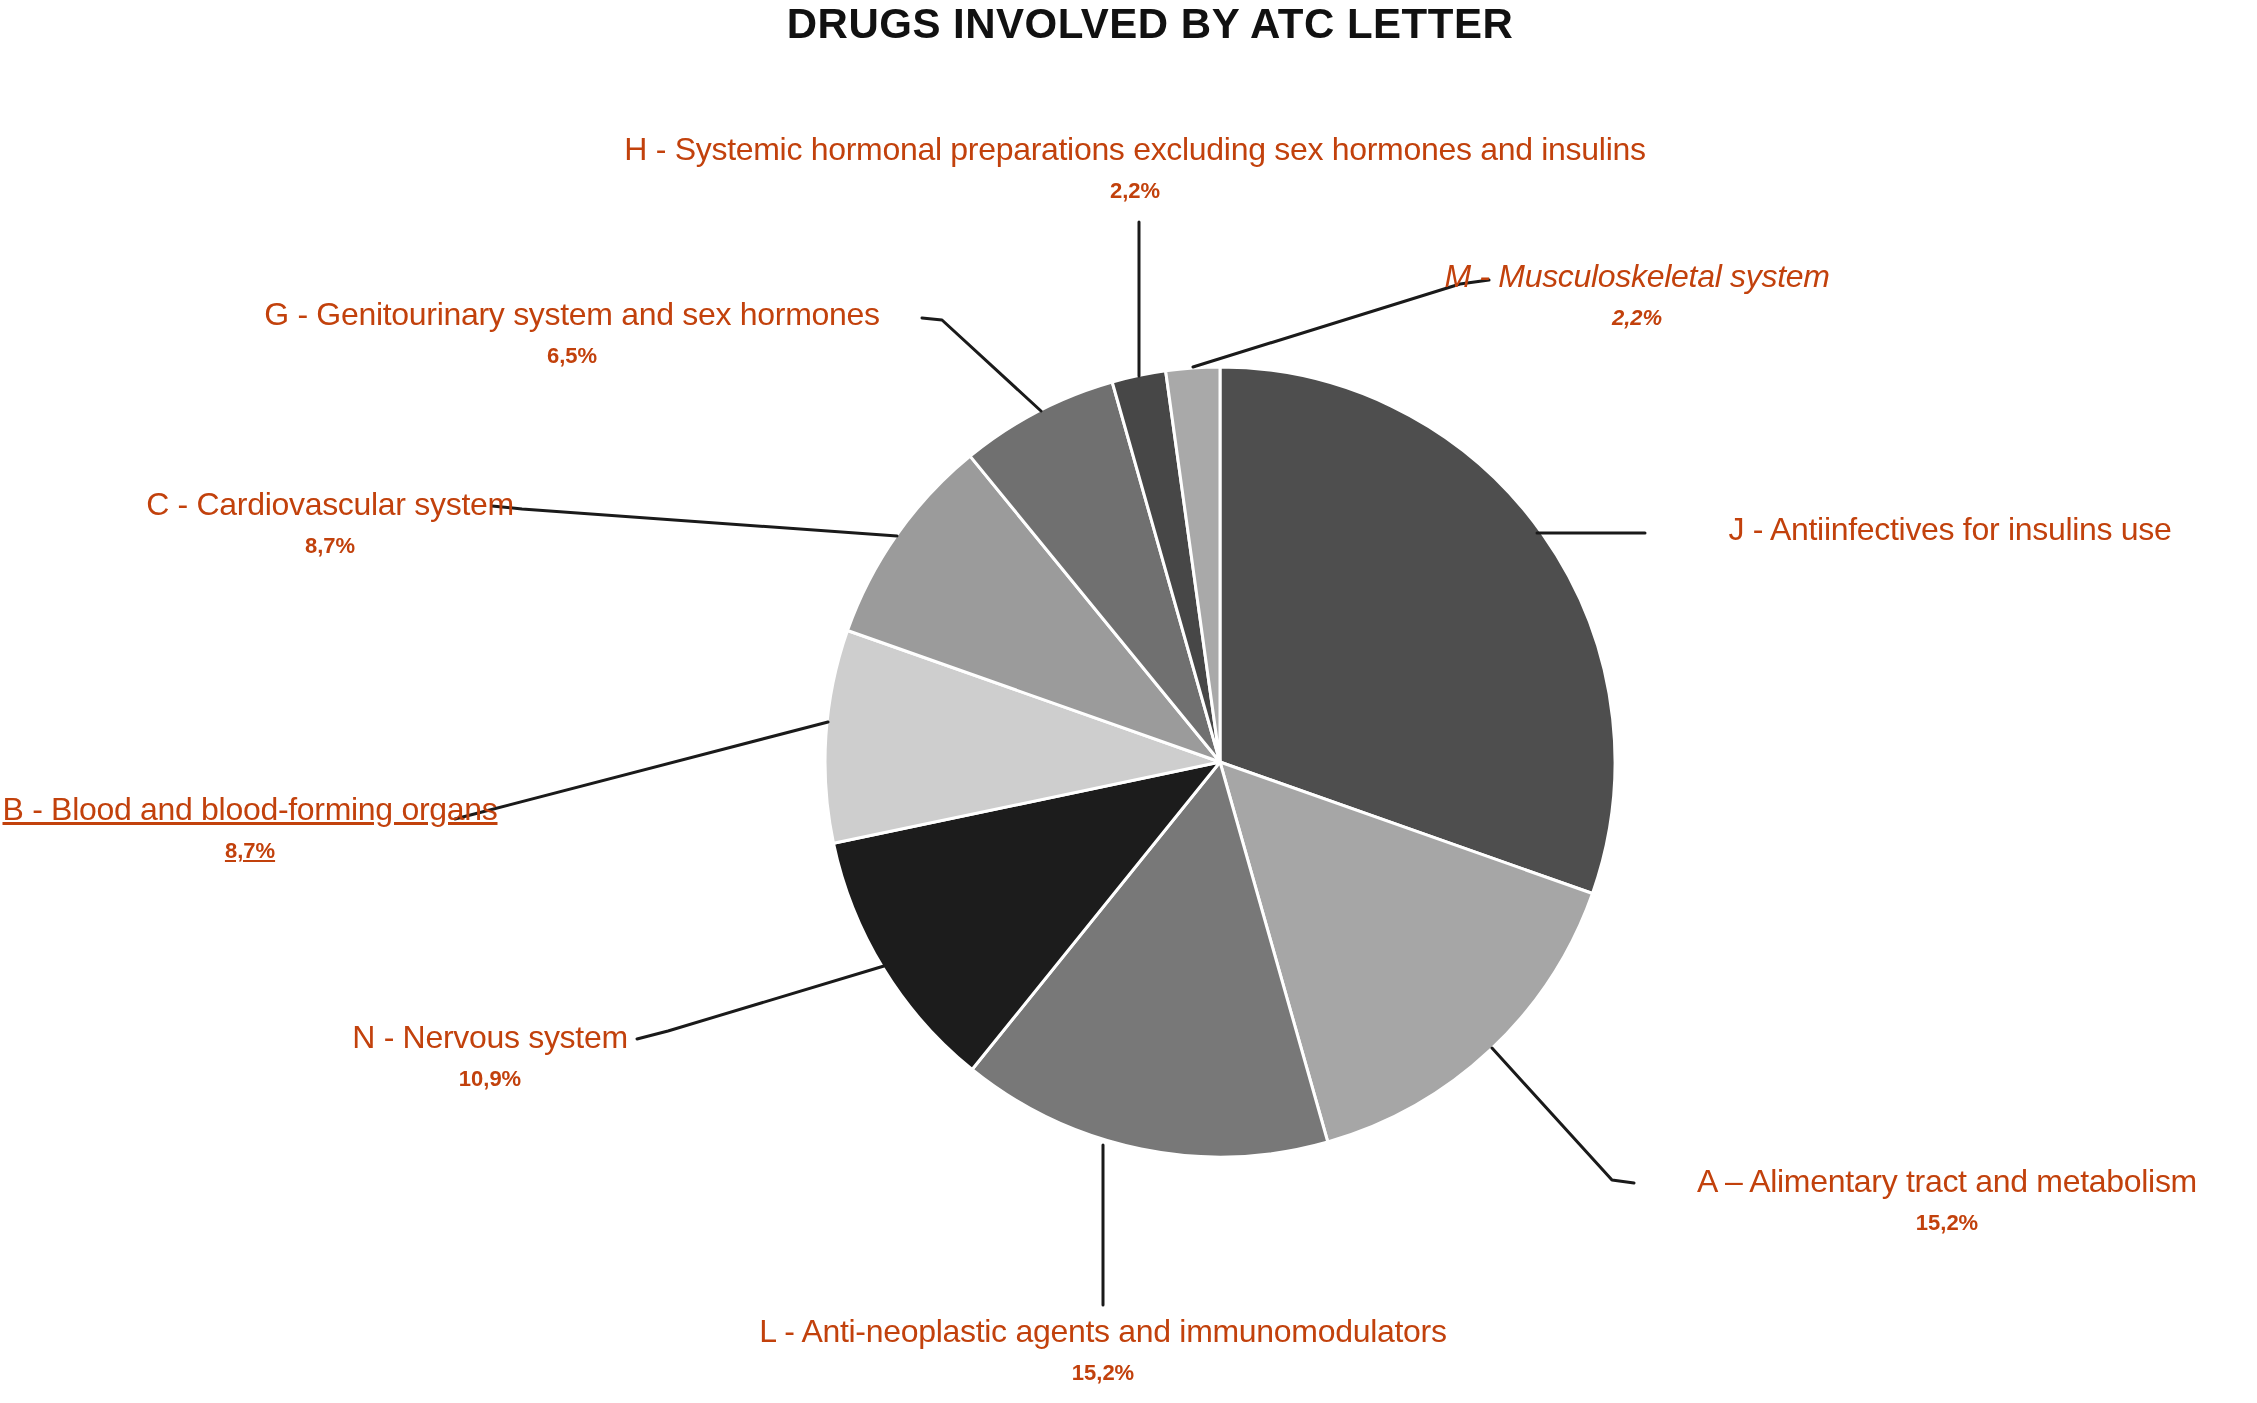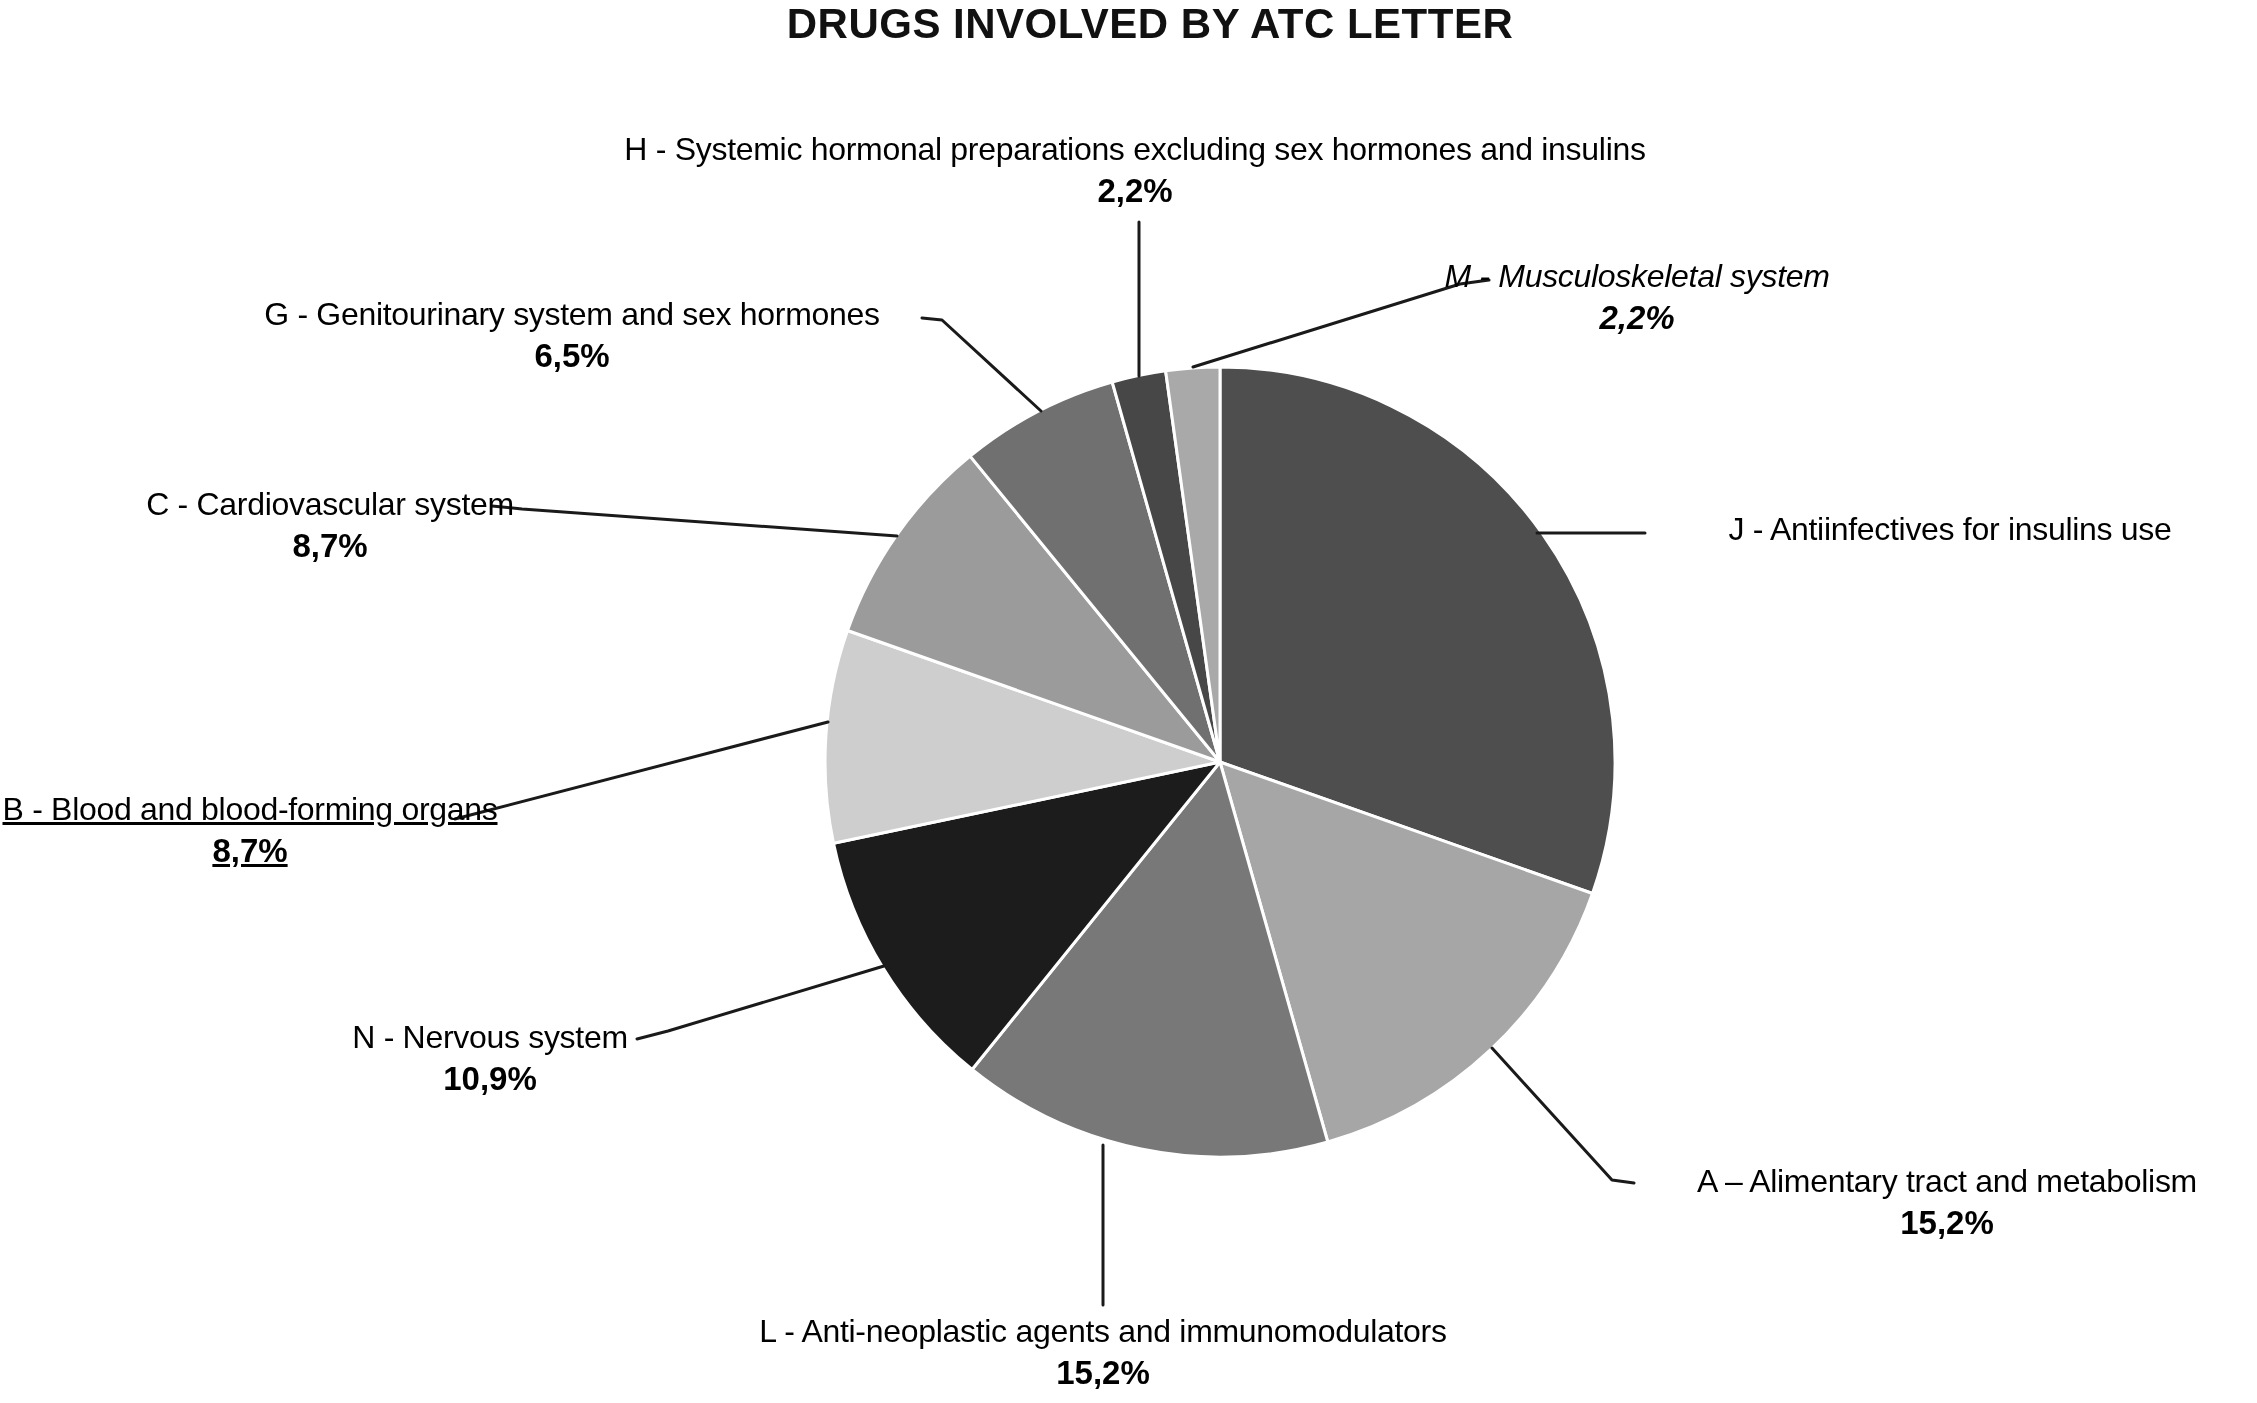--- a/index.html
+++ b/index.html
@@ -32,31 +32,31 @@
   #pie-svg {
     position: absolute;
     left: 0;
     top: 0;
   }
   .slice-label {
     position: absolute;
     transform: translateX(-50%);
     text-align: center;
     white-space: nowrap;
-    color: #000000;
+    color: #c2410c;
   }
   .slice-label .cat {
     display: block;
     font-size: 32px;
     line-height: 42px;
     letter-spacing: -0.3px;
   }
   .slice-label .pct {
     display: block;
-    font-size: 33px;
+    font-size: 22px;
     line-height: 42px;
     font-weight: bold;
   }
   
   #label-J { left: 1950px; top: 508px;  }
   #label-A { left: 1947px; top: 1160px; }
   #label-L { left: 1103px; top: 1310px; }
   #label-N { left: 490px;  top: 1016px; }
   #label-B { left: 250px;  top: 788px; text-decoration: underline;  }
   #label-C { left: 330px;  top: 483px;  }

